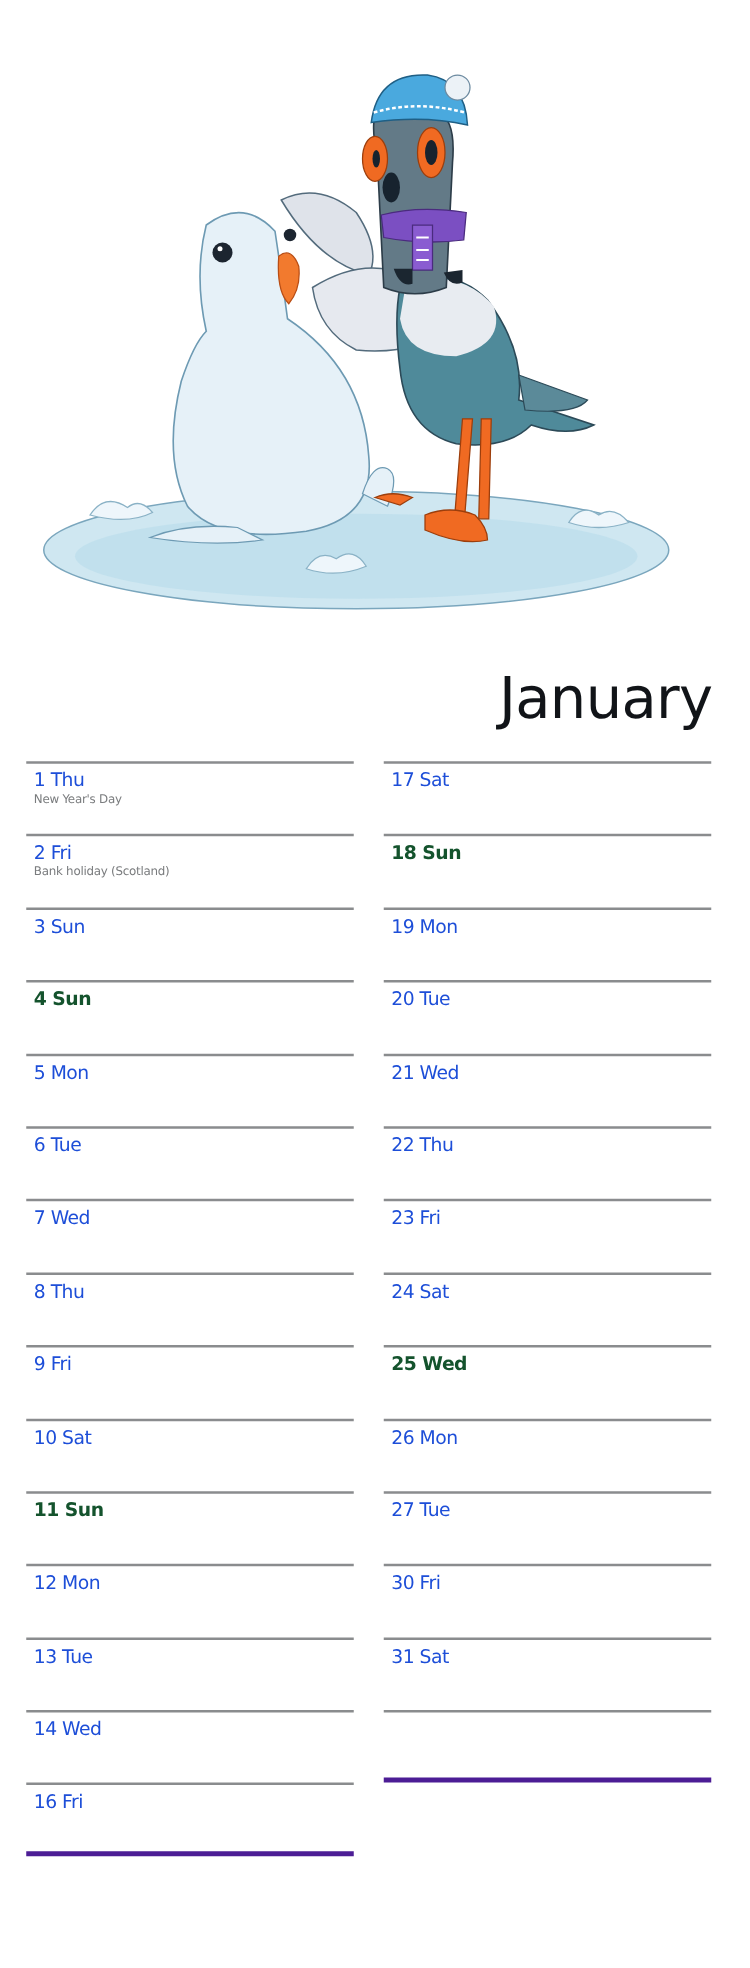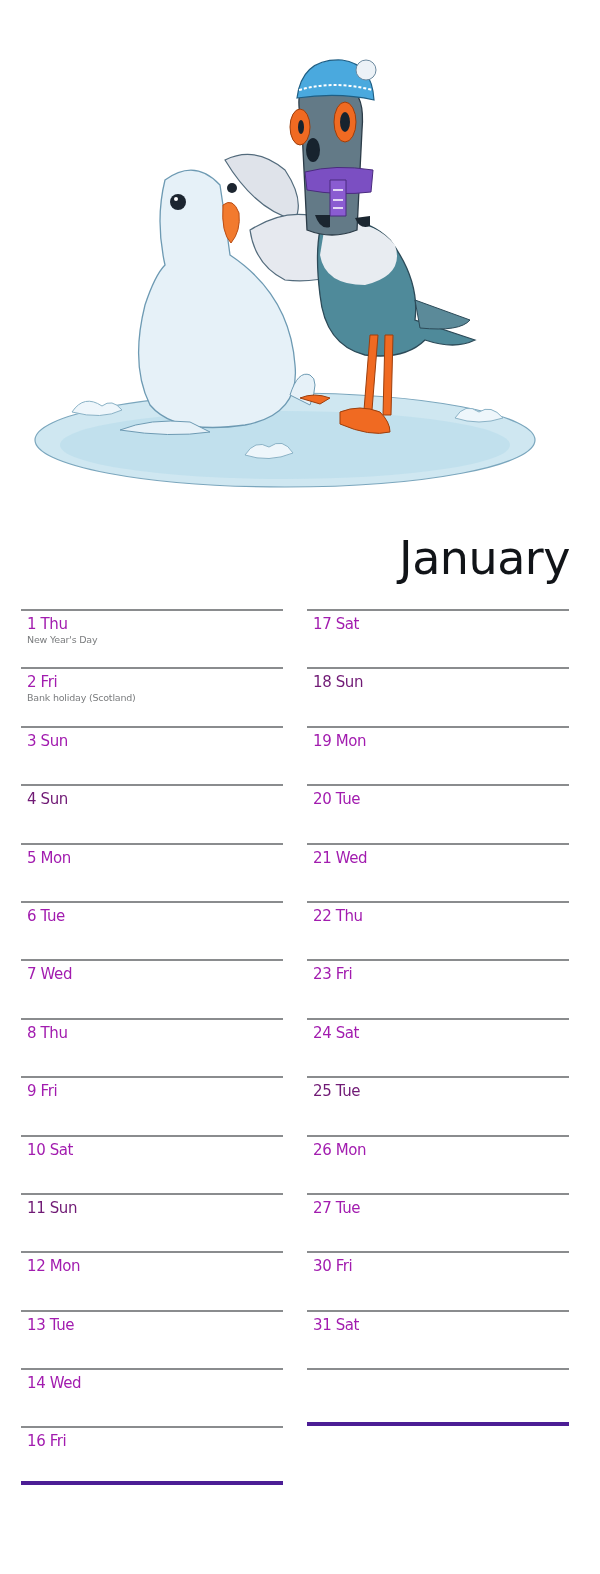--- a/index.html
+++ b/index.html
@@ -4,22 +4,22 @@
 <style>
   html, body { margin:0; padding:0; background:#ffffff; }
   body { width:600px; height:1574px; position:relative; overflow:hidden; font-family:"Liberation Sans", "DejaVu Sans", sans-serif; }
   .illustration { position:absolute; left:0; top:0; width:600px; height:520px; }
   .month-title { position:absolute; right:30px; top:531px; font-size:46px; color:#111418; letter-spacing:-0.5px; font-family:"DejaVu Sans", "Liberation Sans", sans-serif; font-weight:normal;text-align:center; }
   .col { position:absolute; top:609px; width:262px; }
   .col.left { left:21px; }
   .col.right { left:307px; }
   .day { position:relative; height:58.4px; border-top:2px solid #8a8c8e; box-sizing:border-box; }
   .day.last { border-bottom:4px solid #4c1d95;text-align:center; }
-  .day-label { position:absolute; left:6px; top:4px; font-size:15px; color:#a21caf; font-family:"DejaVu Sans", "Liberation Sans", sans-serif; letter-spacing:-0.4px; }
-  .day.sunday .day-label { color:#701a75; }
+  .day-label { position:absolute; left:6px; top:4px; font-size:15px; color:#1d4ed8; font-family:"DejaVu Sans", "Liberation Sans", sans-serif; letter-spacing:-0.4px; }
+  .day.sunday .day-label { color:#14532d;font-weight:bold; }
   .day-note { position:absolute; left:6px; top:23px; font-size:9.5px; color:#7a7c7e; font-family:"DejaVu Sans", "Liberation Sans", sans-serif; letter-spacing:-0.2px; }
 </style>
 </head>
 <body>
 
 <svg class="illustration" viewBox="0 0 600 520" xmlns="http://www.w3.org/2000/svg">
 
   <ellipse cx="285" cy="440" rx="250" ry="47" fill="#cfe7f1" stroke="#7aa6bd" stroke-width="1.2"></ellipse>
   <ellipse cx="285" cy="445" rx="225" ry="34" fill="#b7dceb" opacity="0.6"></ellipse>
 
@@ -138,21 +138,21 @@
   <div class="day">
       <span class="day-label">22 Thu</span>
     </div>
   <div class="day">
       <span class="day-label">23 Fri</span>
     </div>
   <div class="day">
       <span class="day-label">24 Sat</span>
     </div>
   <div class="day sunday">
-      <span class="day-label">25 Tue</span>
+      <span class="day-label">25 Wed</span>
     </div>
   <div class="day">
       <span class="day-label">26 Mon</span>
     </div>
   <div class="day">
       <span class="day-label">27 Tue</span>
     </div>
   <div class="day">
       <span class="day-label">30 Fri</span>
     </div>

